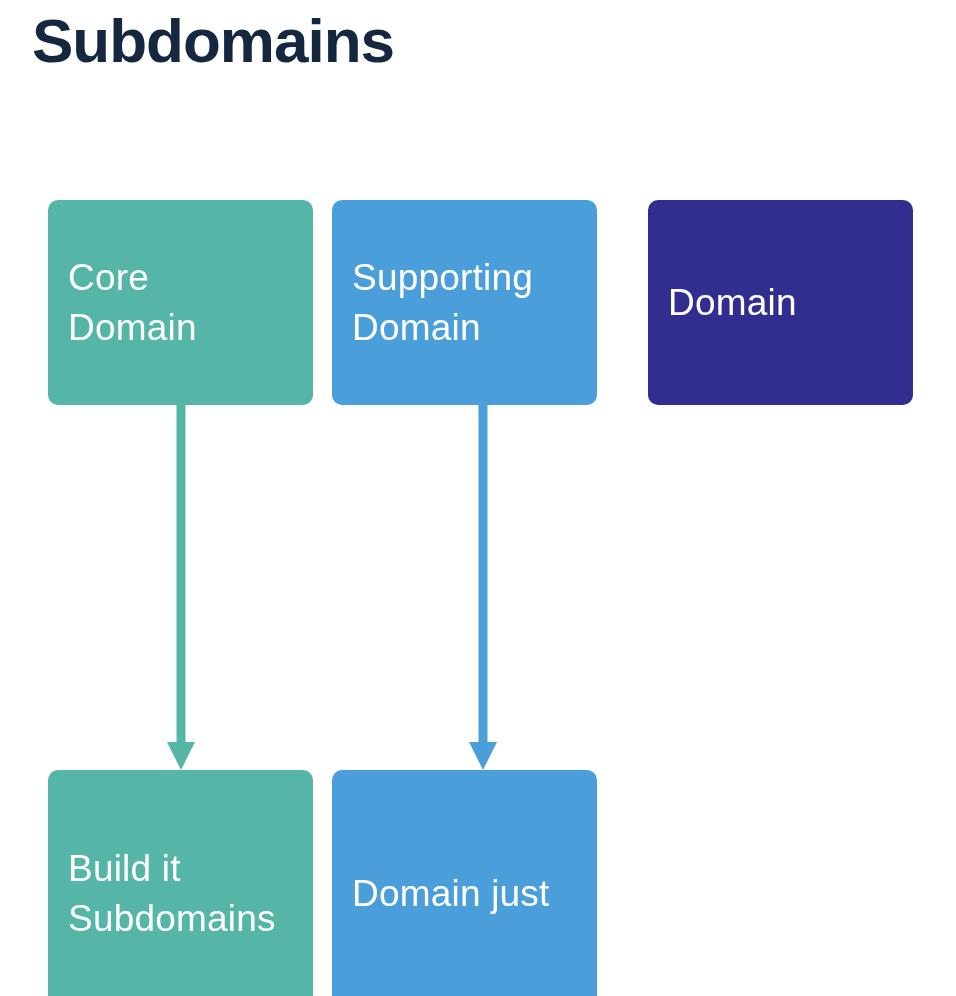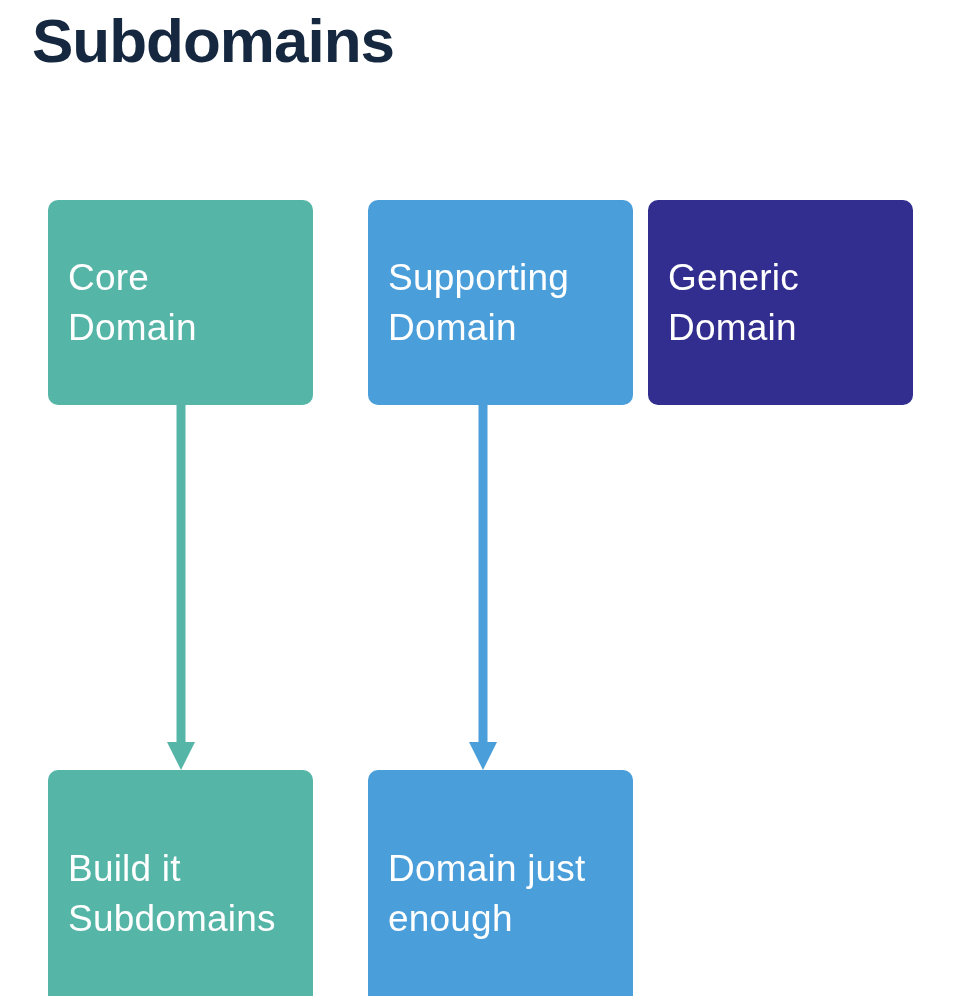--- a/index.html
+++ b/index.html
@@ -40,21 +40,21 @@
   .box.top-row { top: 200px; height: 205px; }
   .box.bottom-row { top: 770px; height: 247px; }
   .box-label {
     color: #ffffff;
     font-size: 37px;
     line-height: 50px;
     font-weight: 400;
     letter-spacing: 0.2px;
   }
   .pos-col-1 { left: 48px; }
-  .pos-col-2 { left: 368px; }
+  .pos-col-2 { left: 332px; }
   .pos-col-3 { left: 648px; }
   .arrow-layer {
     position: absolute;
     left: 0;
     top: 0;
     width: 956px;
     height: 996px;
     pointer-events: none;
   }
 </style>
@@ -74,21 +74,20 @@
 
   <div class="box top-row pos-col-2" style="background-color: rgb(74, 158, 218);">
     <div class="box-label">
       <div>Supporting</div>
       <div>Domain</div>
     </div>
   </div>
 
   <div class="box top-row pos-col-3" style="background-color: rgb(49, 46, 144);">
     <div class="box-label">
-      <div>Generic</div>
       <div>Domain</div>
     </div>
   </div>
 
   <svg class="arrow-layer" viewBox="0 0 956 996" xmlns="http://www.w3.org/2000/svg">
     <g>
       <rect x="176.5" y="405" width="9" height="340" fill="#55B5A7"></rect>
       <polygon points="167,742 195,742 181,770" fill="#55B5A7"></polygon>
     </g>
     <g>
@@ -100,17 +99,16 @@
   <div class="box bottom-row pos-col-1" style="background-color: rgb(85, 181, 167);">
     <div class="box-label">
       <div>Build it</div>
       <div>Subdomains</div>
     </div>
   </div>
 
   <div class="box bottom-row pos-col-2" style="background-color: rgb(74, 158, 218);">
     <div class="box-label">
       <div>Domain just</div>
-      <div>enough</div>
     </div>
   </div>
 
 </div>
 
 </body></html>

